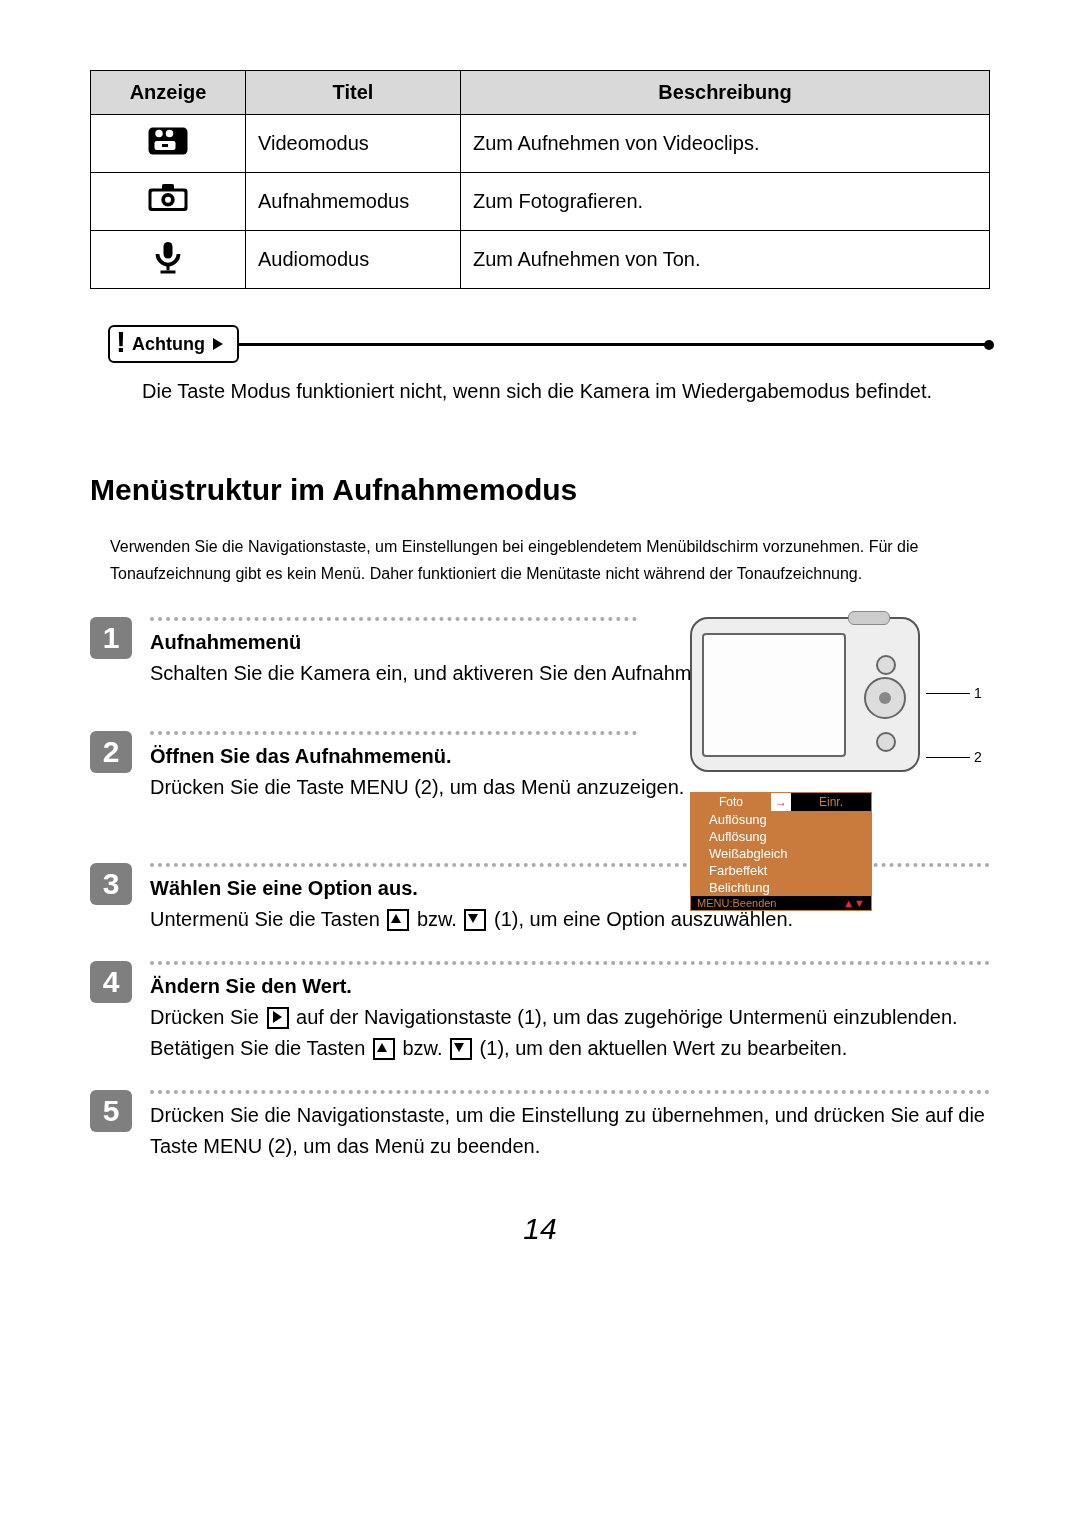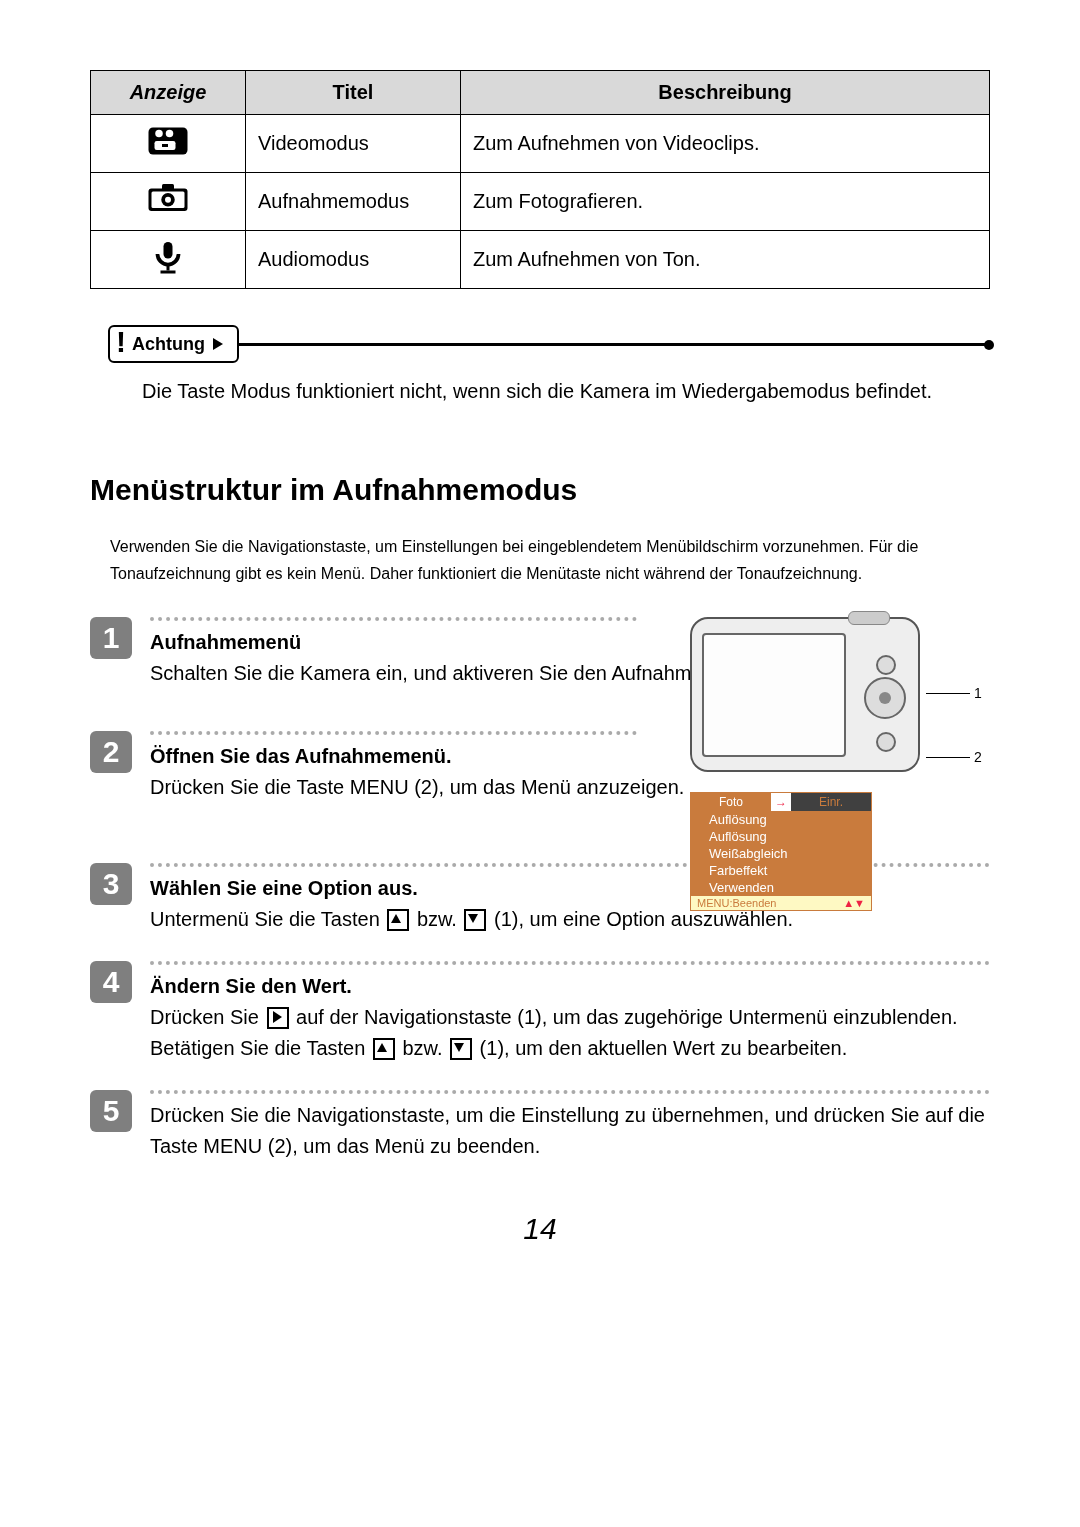--- a/index.html
+++ b/index.html
@@ -27,21 +27,21 @@
     border: 1px solid #000;
     padding: 10px 12px;
     text-align: left;
     vertical-align: middle;
   }
   table.modes th {
     background: #d9d9d9;
     font-weight: bold;
     text-align: center;
   }
-  table.modes th:first-child { width: 130px; font-style: italic; }
+  table.modes th:first-child { width: 130px; }
   table.modes th:nth-child(2) { width: 190px; }
   table.modes td.icon-cell { text-align: center; padding: 6px 0; }
 
   
   .mode-icon svg { width: 48px; height: 40px; display: inline-block; }
 
   
   .achtung-wrap { margin: 36px 0 0 18px; }
   .achtung-header {
     display: flex;
@@ -209,27 +209,27 @@
     margin-top: 20px;
     width: 180px;
     font-size: 13px;
     border: 1px solid #c97b3d;
   }
   .menu-tabs { display:flex; }
   .menu-tab {
     flex:1; text-align:center; padding:2px 16px; font-size:12px;
   }
   .menu-tab.active { background:#c97b3d; color:#fff; }
-  .menu-tab.inactive { background:#404040; color:#c97b3d; }
+  .menu-tab.inactive { background:#000000; color:#c97b3d; }
   .menu-arrow { color:#e24; font-weight:bold; padding:0 4px; font-size:12px; align-self:center;}
   .menu-items { background:#c97b3d; color:#fff; }
   .menu-items div { padding:1px 18px; }
   .menu-footer {
     display:flex; justify-content:space-between;
-    color:#c97b3d; font-size:11px; padding:1px 6px; background:#fef9c3;
+    color:#c97b3d; font-size:11px; padding:1px 6px; background:#000000;
   }
   .menu-footer .tri { color:#e24; font-size:11px; }
 
   
   .pagenum {
     text-align: center;
     font-style: italic;
     font-size: 30px;
     margin-top: 50px;
   }
@@ -332,21 +332,21 @@
         <div class="menu-tabs">
           <span class="menu-tab active">Foto</span>
           <span class="menu-arrow">→</span>
           <span class="menu-tab inactive">Einr.</span>
         </div>
         <div class="menu-items">
           <div>Auflösung</div>
           <div>Auflösung</div>
           <div>Weißabgleich</div>
           <div>Farbeffekt</div>
-          <div>Verwenden</div>
+          <div>Belichtung</div>
         </div>
         <div class="menu-footer">
           <span>MENU:Beenden</span>
           <span class="tri">▲▼</span>
         </div>
       </div>
     </div>
 
     <div class="step">
       <div class="step-num">1</div>

